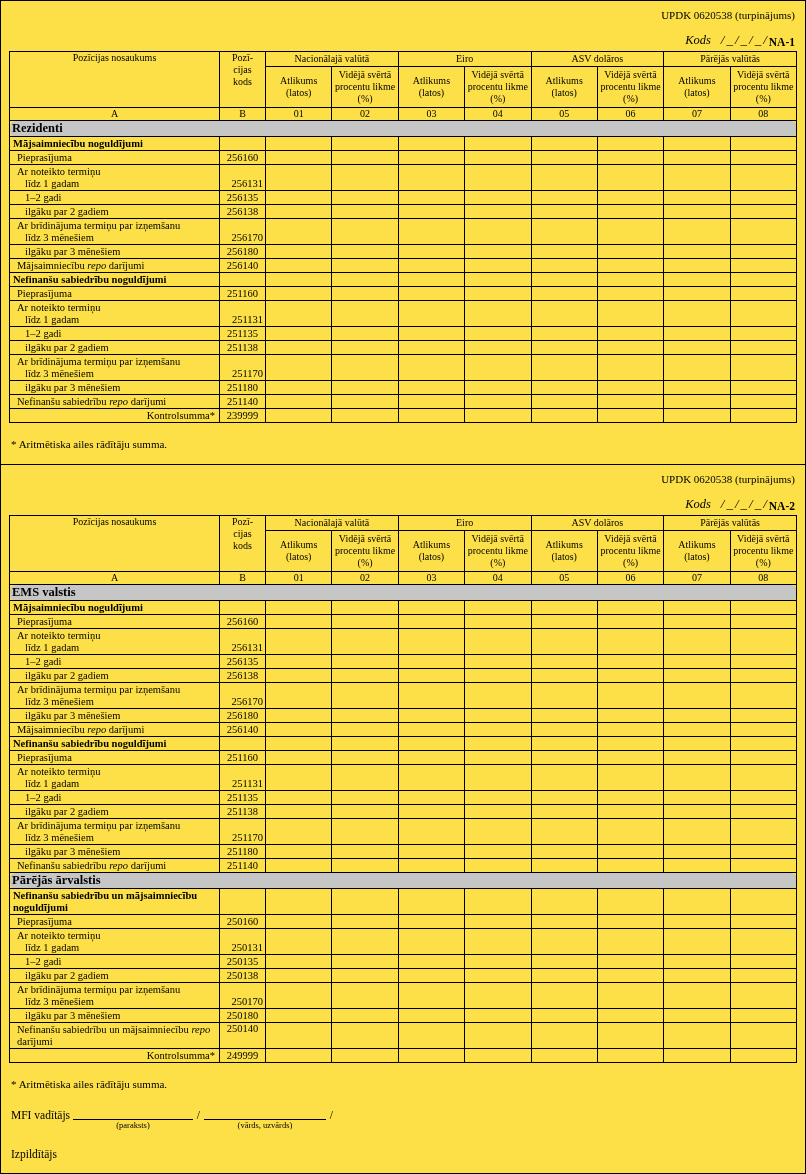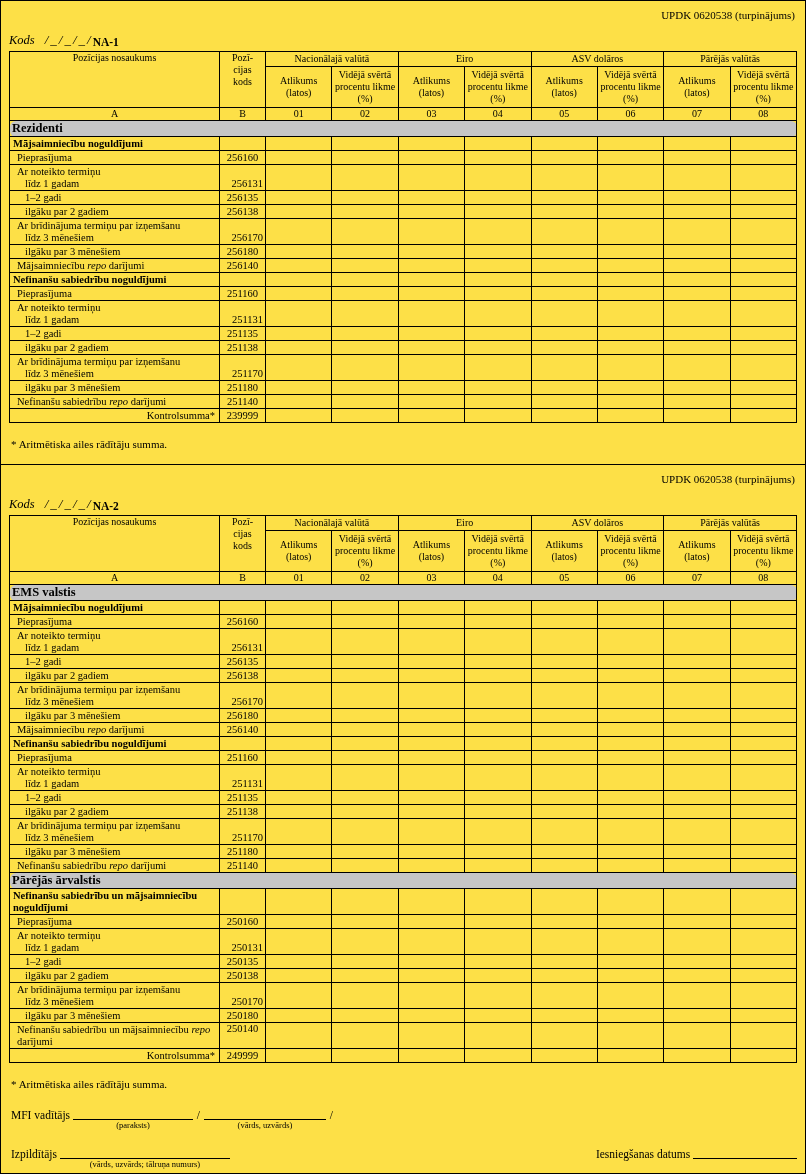--- a/index.html
+++ b/index.html
@@ -16,21 +16,21 @@
     background: #fde047;
   }
   .sheet { padding: 8px 8px 0 8px; }
   .sheet-1 { height: 464px; border-bottom: 1px solid #000; }
   .sheet-2 { height: 708px; }
 
   .updk { text-align: right; font-size: 11px; padding-right: 2px; }
 
   .kods-line {
     display: flex;
-    justify-content: flex-start;
+    justify-content: flex-end;
     align-items: flex-end;
     margin-top: 11px;
     margin-bottom: 3px;
   }
   .kods-left { font-style: italic; font-size: 12.5px; }
   .kods-boxes { margin-left: 10px; letter-spacing: 2px; font-size: 13px; }
   .form-code { font-weight: bold; font-size: 11.5px; padding-right: 2px; }
 
   table.form-table {
     width: 100%;
@@ -838,28 +838,18 @@
         <span class="slash">/</span>
         <span class="blank-wrap">
           <span class="blank b2"></span>
           <span class="sub">(vārds, uzvārds)</span>
         </span>
         <span class="slash">/</span>
       </div>
       <div class="exec-row">
         <div class="exec-left">
           <span class="lab">Izpildītājs</span>
-          <span class="blank-wrap">
-            <span class="blank b3"></span>
-            <span class="sub">(vārds, uzvārds; tālruņa numurs)</span>
-          </span>
-        </div>
-        <div class="exec-right">
-          <span class="lab">Iesniegšanas datums</span>
-          <span class="blank-wrap">
-            <span class="blank b4"></span>
-          </span>
         </div>
       </div>
     </div>
   </section>
 
 </div>
 
 </body></html>

